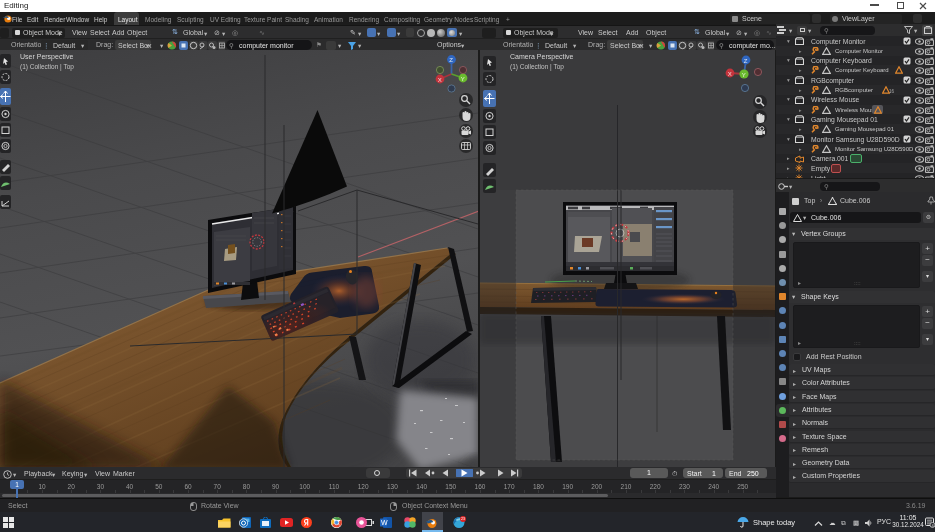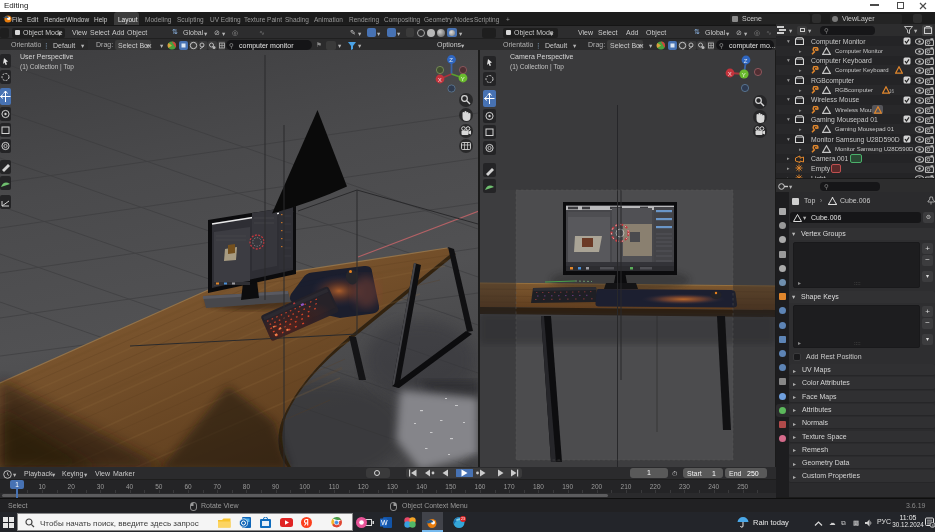--- a/index.html
+++ b/index.html
@@ -1396,27 +1396,20 @@
  <div class="abs t7" style="left:906px;top:3px;color:#888;">3.6.19</div>
 </div>
 
 <div class="abs" style="left:0;top:512px;width:935px;height:20px;background:#23252a;" id="taskbar">
  <svg class="abs" style="left:3px;top:5px;" width="11" height="11">
       <rect x="0" y="0" width="5" height="5" fill="#e8e8e8"></rect>
       <rect x="6" y="0" width="5" height="5" fill="#e8e8e8"></rect>
       <rect x="0" y="6" width="5" height="5" fill="#e8e8e8"></rect>
       <rect x="6" y="6" width="5" height="5" fill="#e8e8e8"></rect>
     </svg>
- <div class="abs" style="left:17px;top:1px;width:336px;height:18px;background:#f5f5f5;border:1px solid #888;">
-  <svg class="abs" style="left:7px;top:4px;" width="10" height="10">
-        <circle cx="4" cy="4" r="3" fill="none" stroke="#444" stroke-width="1.2"></circle>
-        <path d="M6.3 6.3 L9 9" stroke="#444" stroke-width="1.2"></path>
-      </svg>
-  <div class="abs" style="left:22px;top:4.5px;font-size:8px;color:#3c3c3c;white-space:nowrap;">Чтобы начать поиск, введите здесь запрос</div>
- </div>
  <svg class="abs" style="left:362px;top:5px;" width="12" height="11">
       <rect x="2.5" y="2.5" width="7" height="6" fill="none" stroke="#dadada" stroke-width="1"></rect>
       <rect x="0" y="4" width="2" height="3" fill="#dadada"></rect>
       <rect x="10.5" y="4" width="1.5" height="3" fill="#dadada"></rect>
     </svg>
  <svg class="abs" style="left:218px;top:5.5px;" width="13" height="10">
       <path d="M0 2 h4 l1.5-1.5 h7 v9 h-12.5 Z" fill="#f8c32c"></path>
       <path d="M0 3.5 h12.5 v6 h-12.5 Z" fill="#fcd462"></path>
     </svg>
  <svg class="abs" style="left:239px;top:5px;" width="12" height="11">
@@ -1470,21 +1463,21 @@
       <circle cx="6" cy="6.5" r="5.5" fill="#35a6d8"></circle>
       <path d="M1 8.5 a5.5 5.5 0 0 1 10-4.5 c-1.5-1-4-1.5-6 0 C2.5 5.5 1.5 7 1 8.5 Z" fill="#1b6fb0"></path>
       <path d="M2.5 4 a5.5 5.5 0 0 1 9 1.5 c-2.5-2-5-2-7.5-.5Z" fill="#7fd0e8"></path>
       <circle cx="10" cy="3" r="3" fill="#e02424"></circle>
       <text x="8" y="4.4" font-size="3.6" fill="#fff" font-family="Liberation Sans">23</text>
     </svg>
  <svg class="abs" style="left:737px;top:4px;" width="12" height="12">
       <path d="M6 1 a5.5 5.5 0 0 1 5.5 5 h-11 A5.5 5.5 0 0 1 6 1 Z" fill="#4aa8e8"></path>
       <path d="M6 6 v4 a1.2 1.2 0 0 1-2.4 0" fill="none" stroke="#e8e8e8" stroke-width="1"></path>
     </svg>
- <div class="abs" style="left:753px;top:6px;font-size:7.5px;color:#e8e8e8;white-space:nowrap;">Rain today</div>
+ <div class="abs" style="left:753px;top:6px;font-size:7.5px;color:#e8e8e8;white-space:nowrap;">Shape today</div>
  <svg class="abs" style="left:814px;top:9px;" width="9" height="6">
       <path d="M1,4.5 L4.5,1 L8,4.5" fill="none" stroke="#d8d8d8" stroke-width="1.2"></path>
     </svg>
  <div class="abs" style="left:829px;top:6.5px;font-size:6.5px;color:#cfcfcf;">☁</div>
  <div class="abs" style="left:841px;top:6.5px;font-size:6.5px;color:#cfcfcf;">⧉</div>
  <div class="abs" style="left:853px;top:6.5px;font-size:6.5px;color:#cfcfcf;">▩</div>
  <svg class="abs" style="left:864px;top:7px;" width="9" height="8">
       <path d="M1,3 h2 l2.5,-2.5 v7 L3,5 H1 Z" fill="#cfcfcf"></path>
       <path d="M6.5,2.5 a3,3 0 0 1 0,3" fill="none" stroke="#cfcfcf" stroke-width="0.8"></path>
     </svg>

